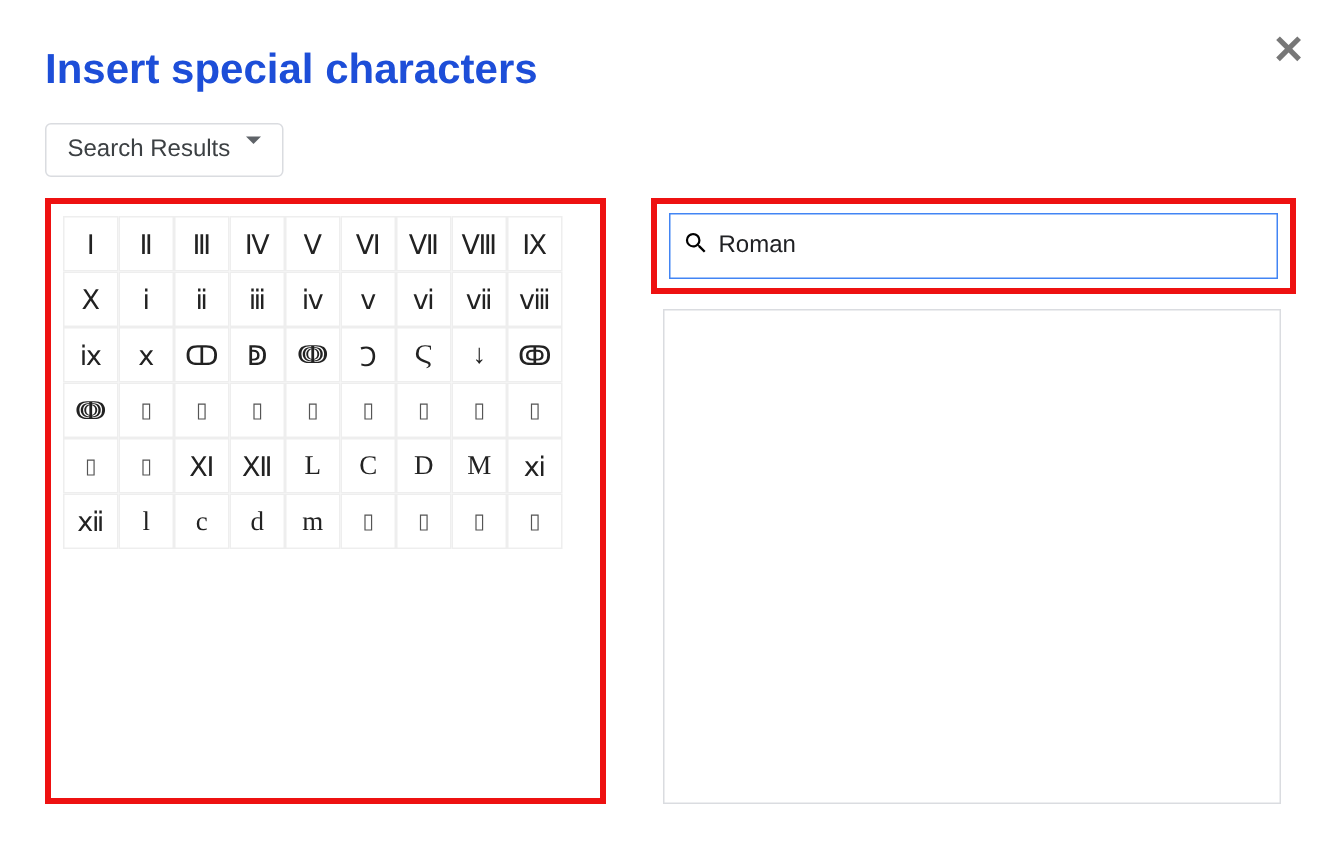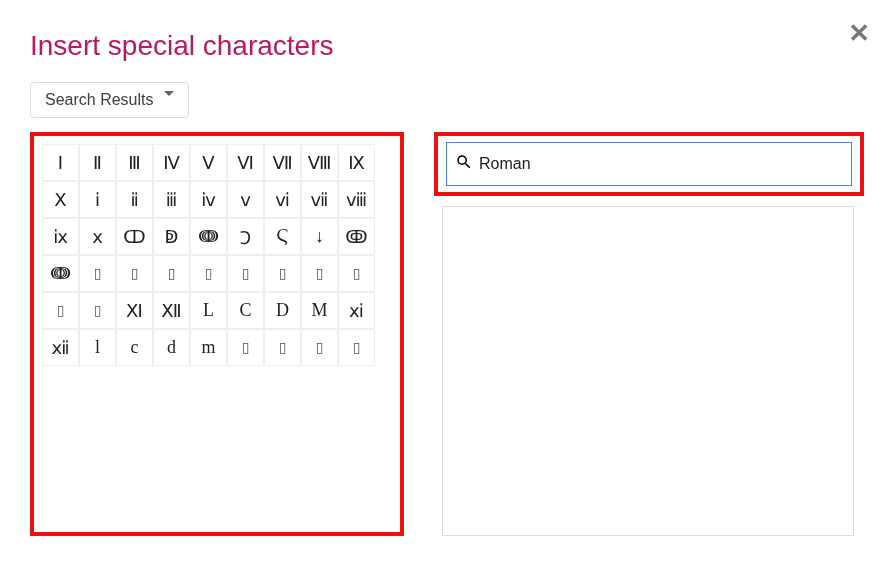--- a/index.html
+++ b/index.html
@@ -12,22 +12,22 @@
     width: 894px;
     height: 566px;
     position: relative;
     overflow: hidden;
   }
   .container {
     padding: 20px 30px;
   }
   .title {
     font-size: 28px;
-    font-weight: 400;
-    color: #be185d;
+    font-weight: 700;
+    color: #1d4ed8;
     margin: 10px 0 20px 0;
     font-family: "Google Sans", Arial, sans-serif;
   }
   .close-btn {
     position: absolute;
     top: 20px;
     right: 24px;
     font-size: 26px;
     font-weight: bold;
     color: #777;

